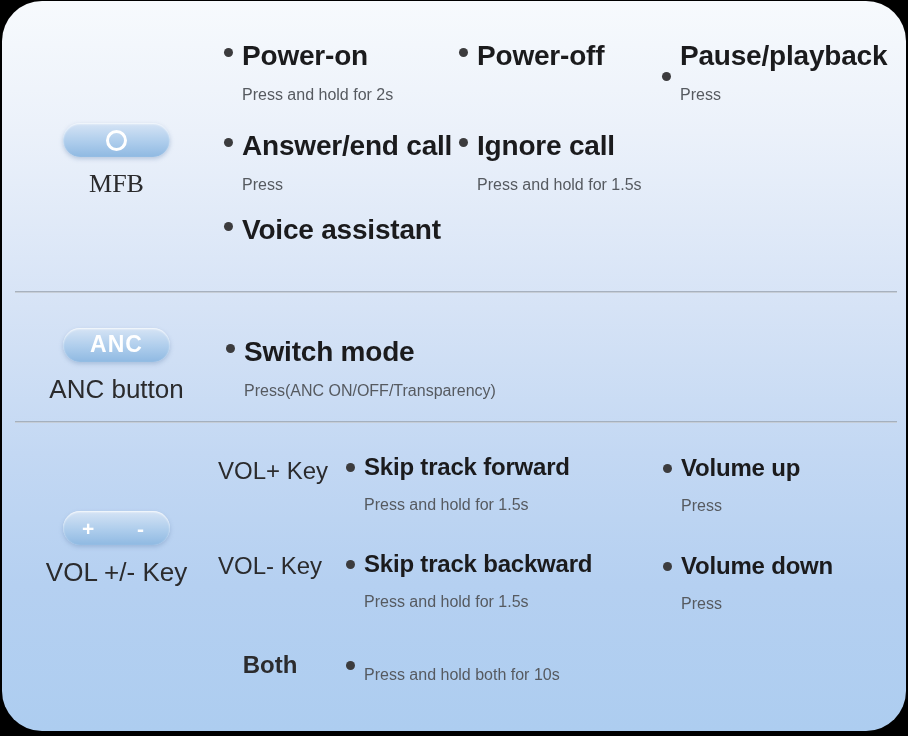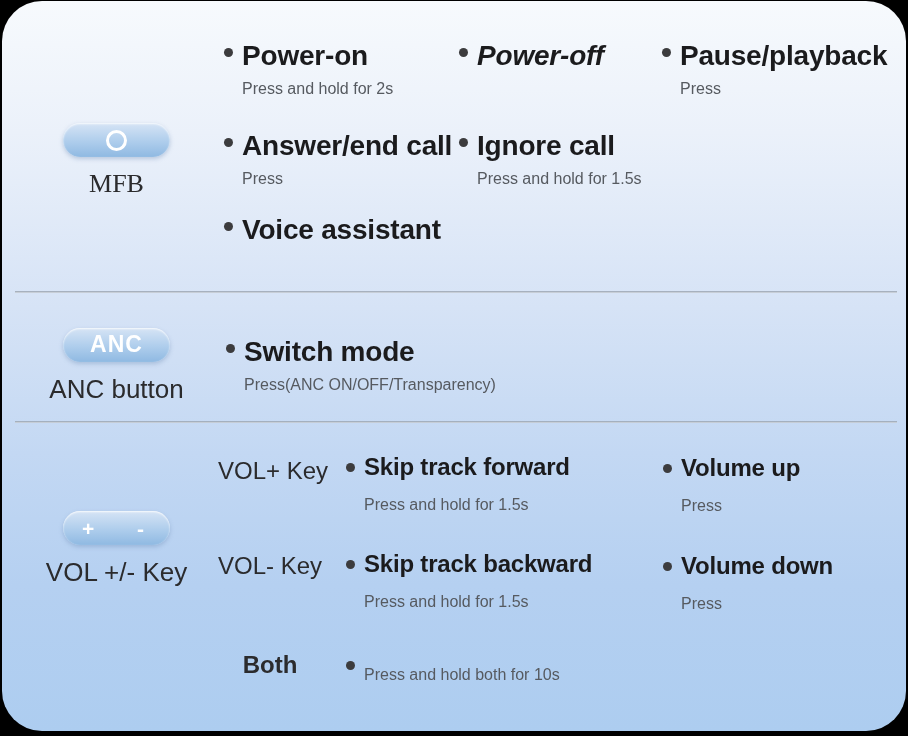--- a/index.html
+++ b/index.html
@@ -79,21 +79,21 @@
     font-size:28px;
     font-weight:700;
     color:var(--title-color);
     line-height:1.18;
     letter-spacing:-0.2px;
     white-space:nowrap;
   }
   .desc{
     font-size:16px;
     color:var(--desc-color);
-    margin-top:7px;
+    margin-top:13px;
     line-height:1.2;
     white-space:nowrap;
   }
   .s3 .title{font-size:24px;}
   .s3 .desc{margin-top:14px;}
   .s3 .dot{margin-top:10px;}
   .key-label{
     position:absolute;
     left:216px;width:104px;
     text-align:center;
@@ -121,28 +121,28 @@
   <div class="pill-label" style="left:61px;width:107px;top:168px;font-family:Liberation Serif, serif;">MFB</div>
 
   <div class="item" style="left:222px;top:38px;">
     <span class="dot"></span>
     <div class="content">
       <div class="title">Power-on</div>
       <div class="desc">Press and hold for 2s</div>
     </div>
   </div>
 
-  <div class="item" style="left:457px;top:38px;font-style:italic;">
+  <div class="item" style="left:457px;top:38px;">
     <span class="dot"></span>
     <div class="content">
       <div class="title">Power-off</div>
     </div>
   </div>
 
-  <div class="item" style="left:660px;top:38px;">
+  <div class="item" style="left:660px;top:38px;align-items:center;">
     <span class="dot"></span>
     <div class="content">
       <div class="title">Pause/playback</div>
       <div class="desc">Press</div>
     </div>
   </div>
 
   <div class="item" style="left:222px;top:128px;">
     <span class="dot"></span>
     <div class="content">

